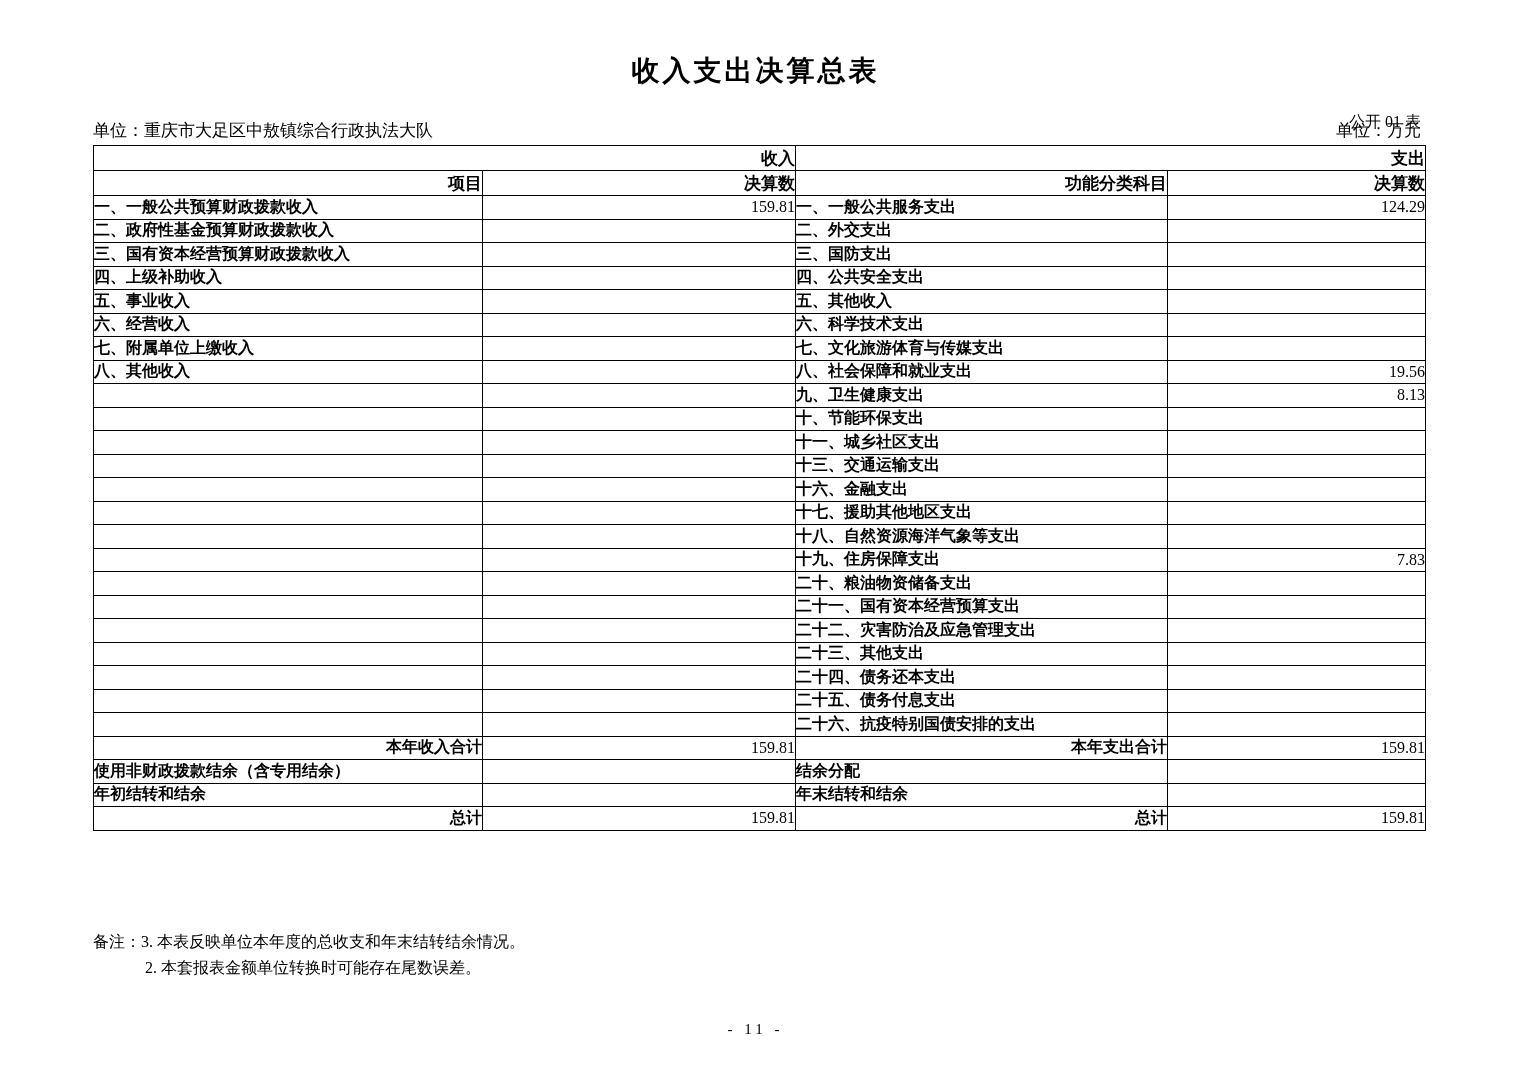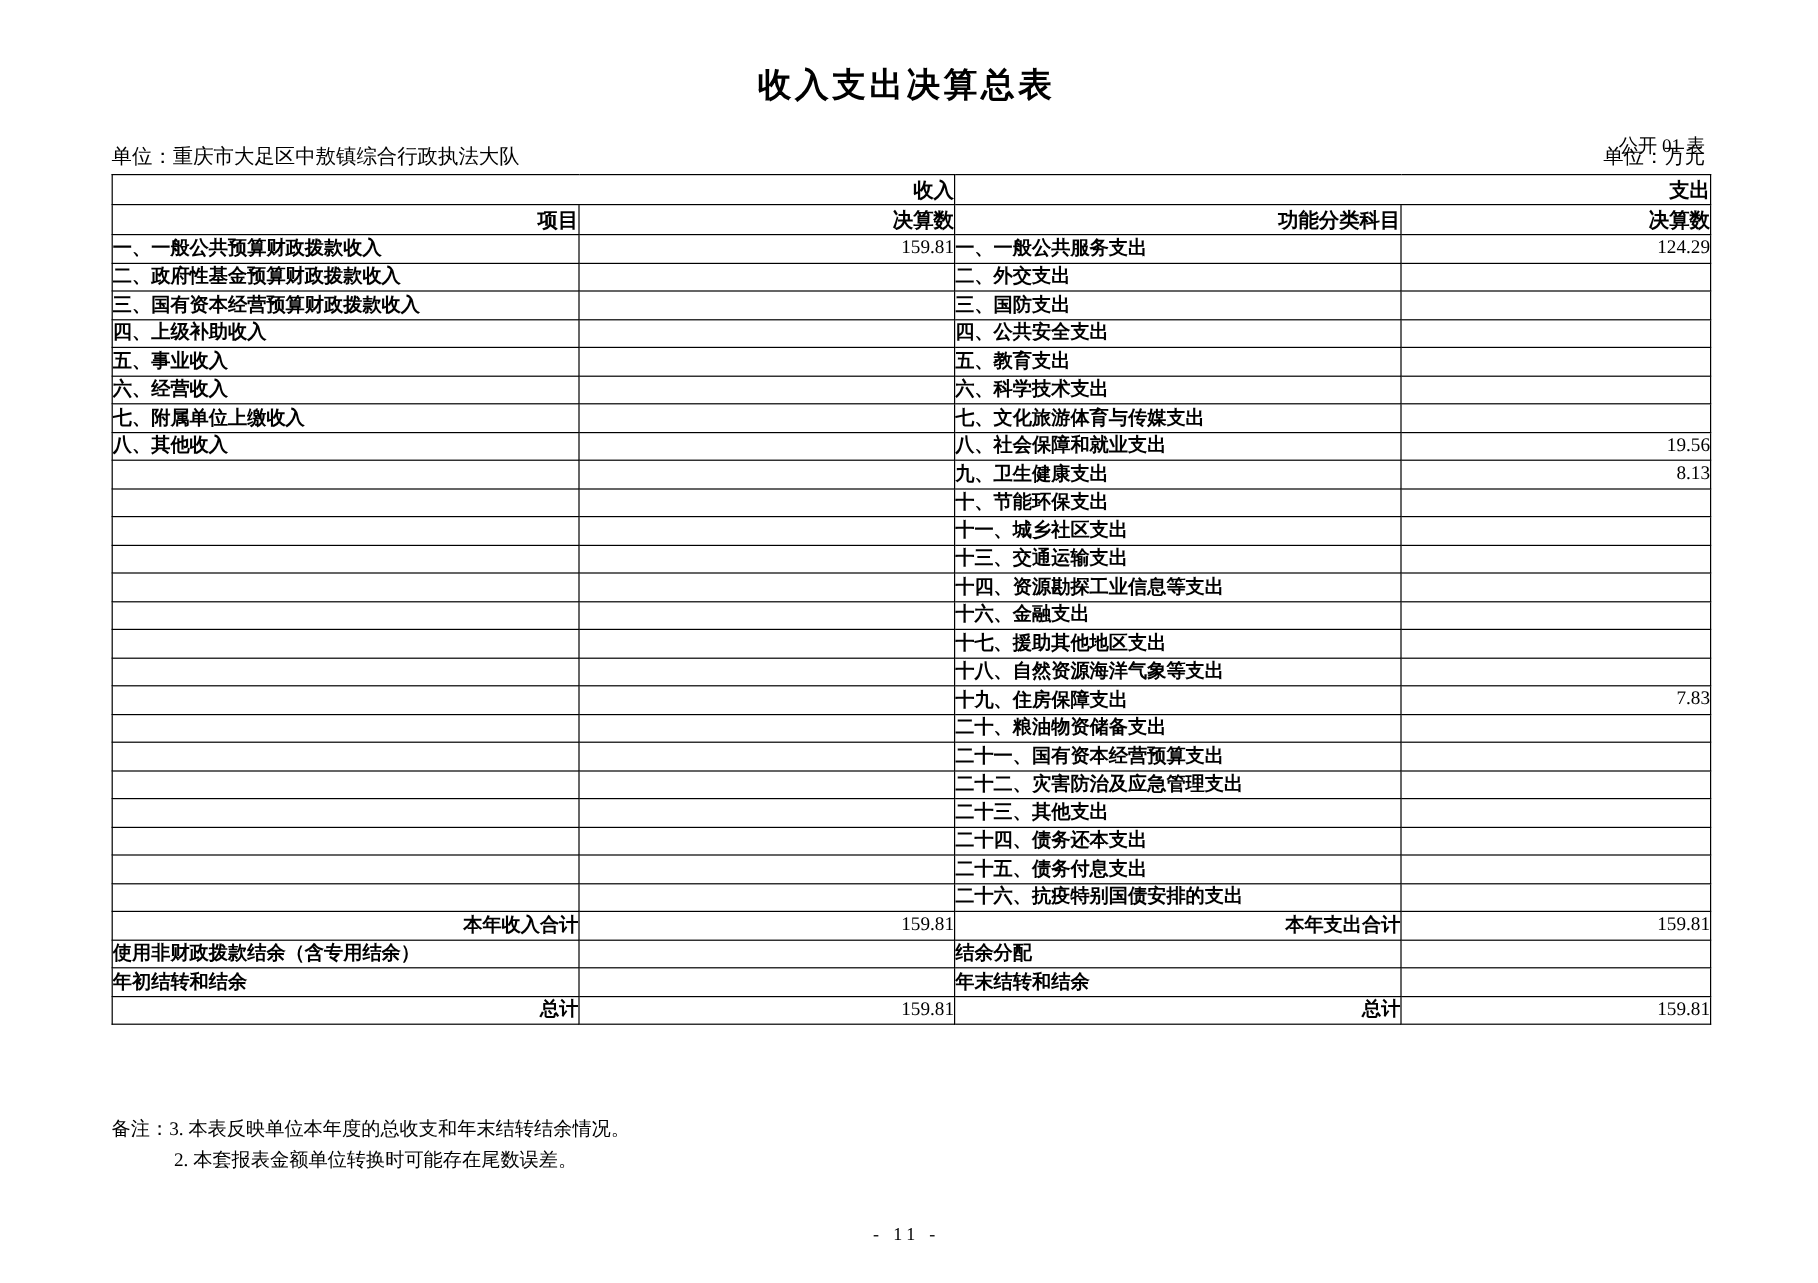--- a/index.html
+++ b/index.html
@@ -157,21 +157,21 @@
         </tr>
         <tr>
           <td class="item">四、上级补助收入</td>
           <td class="val"></td>
           <td class="item">四、公共安全支出</td>
           <td class="val"></td>
         </tr>
         <tr>
           <td class="item">五、事业收入</td>
           <td class="val"></td>
-          <td class="item">五、教育支出</td>
+          <td class="item">五、其他收入</td>
           <td class="val"></td>
         </tr>
         <tr>
           <td class="item">六、经营收入</td>
           <td class="val"></td>
           <td class="item">六、科学技术支出</td>
           <td class="val"></td>
         </tr>
         <tr>
           <td class="item">七、附属单位上缴收入</td>
@@ -200,26 +200,20 @@
         <tr>
           <td class="item"></td>
           <td class="val"></td>
           <td class="item">十一、城乡社区支出</td>
           <td class="val"></td>
         </tr>
         <tr>
           <td class="item"></td>
           <td class="val"></td>
           <td class="item">十三、交通运输支出</td>
-          <td class="val"></td>
-        </tr>
-        <tr>
-          <td class="item"></td>
-          <td class="val"></td>
-          <td class="item">十四、资源勘探工业信息等支出</td>
           <td class="val"></td>
         </tr>
         <tr>
           <td class="item"></td>
           <td class="val"></td>
           <td class="item">十六、金融支出</td>
           <td class="val"></td>
         </tr>
         <tr>
           <td class="item"></td>

